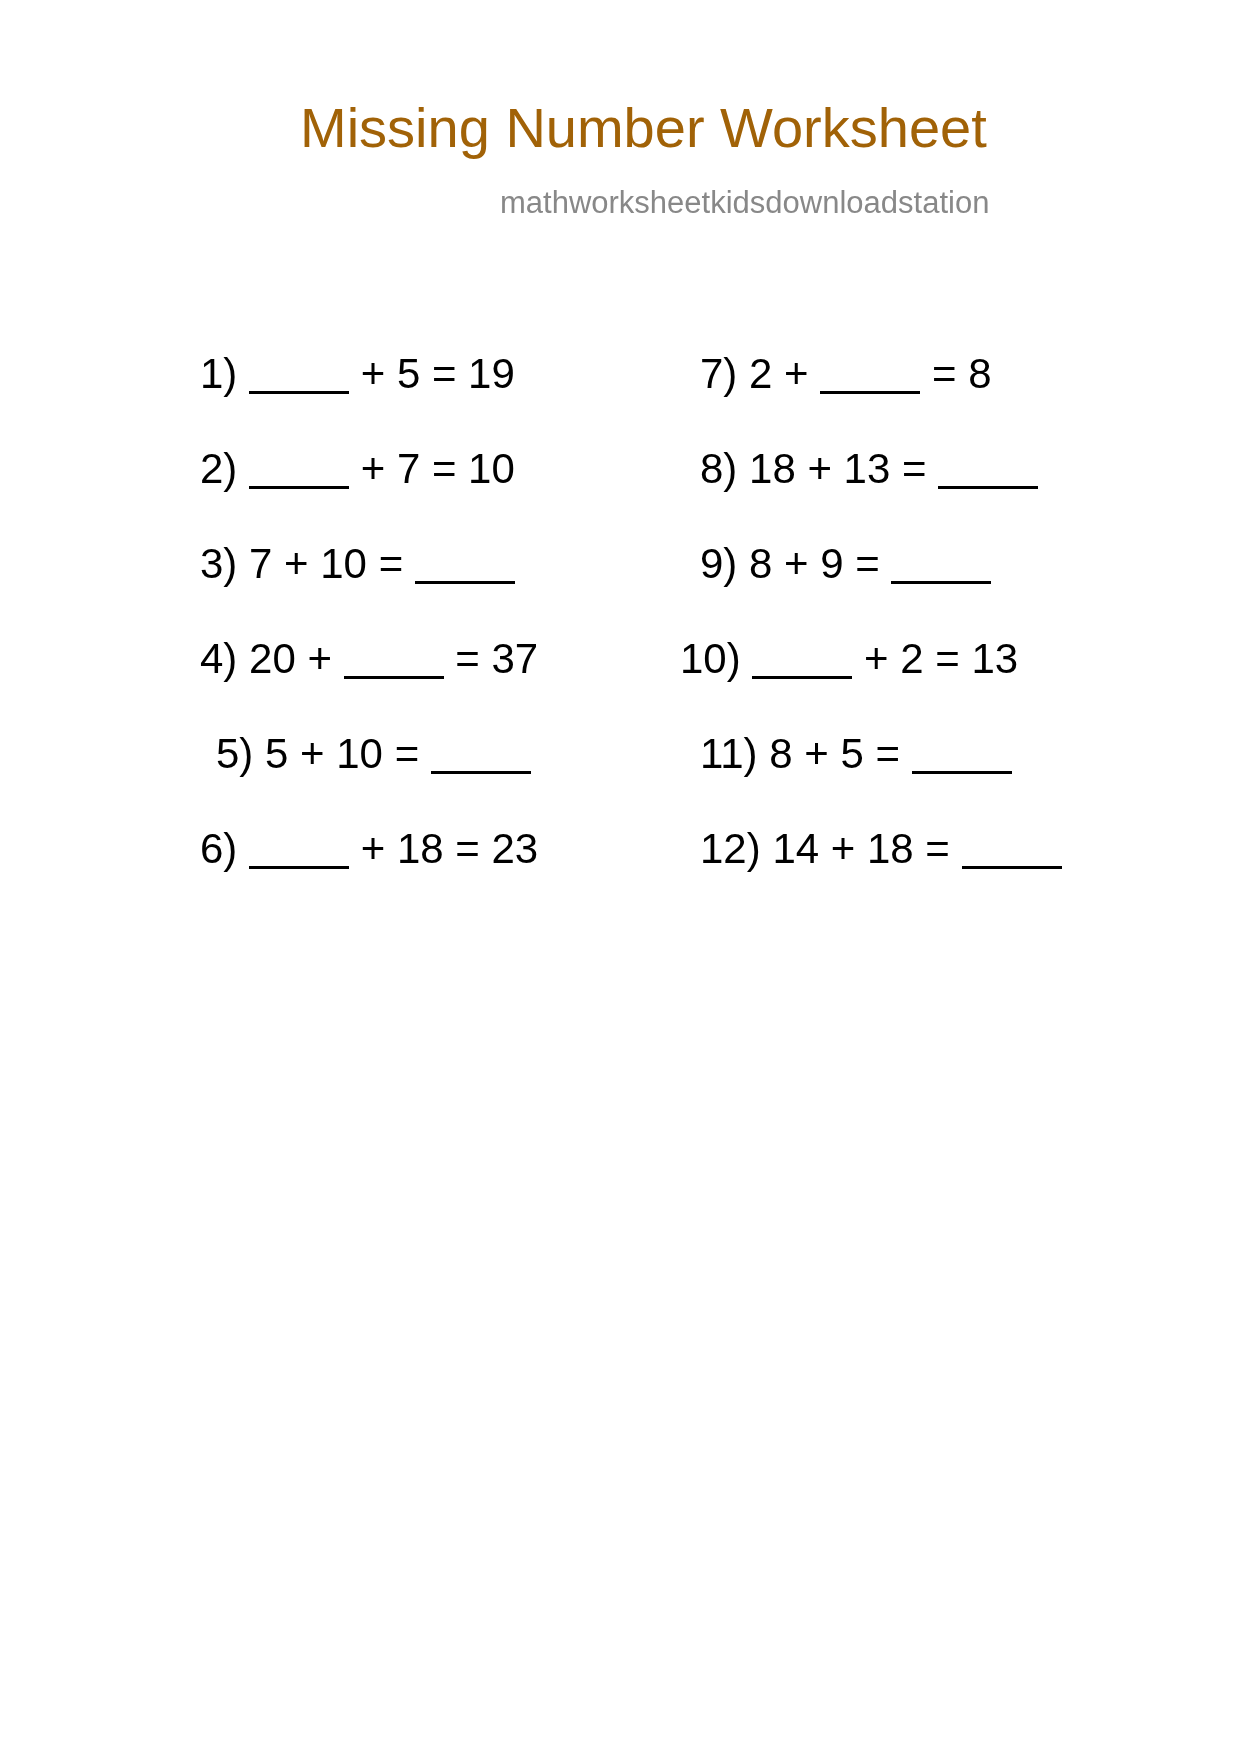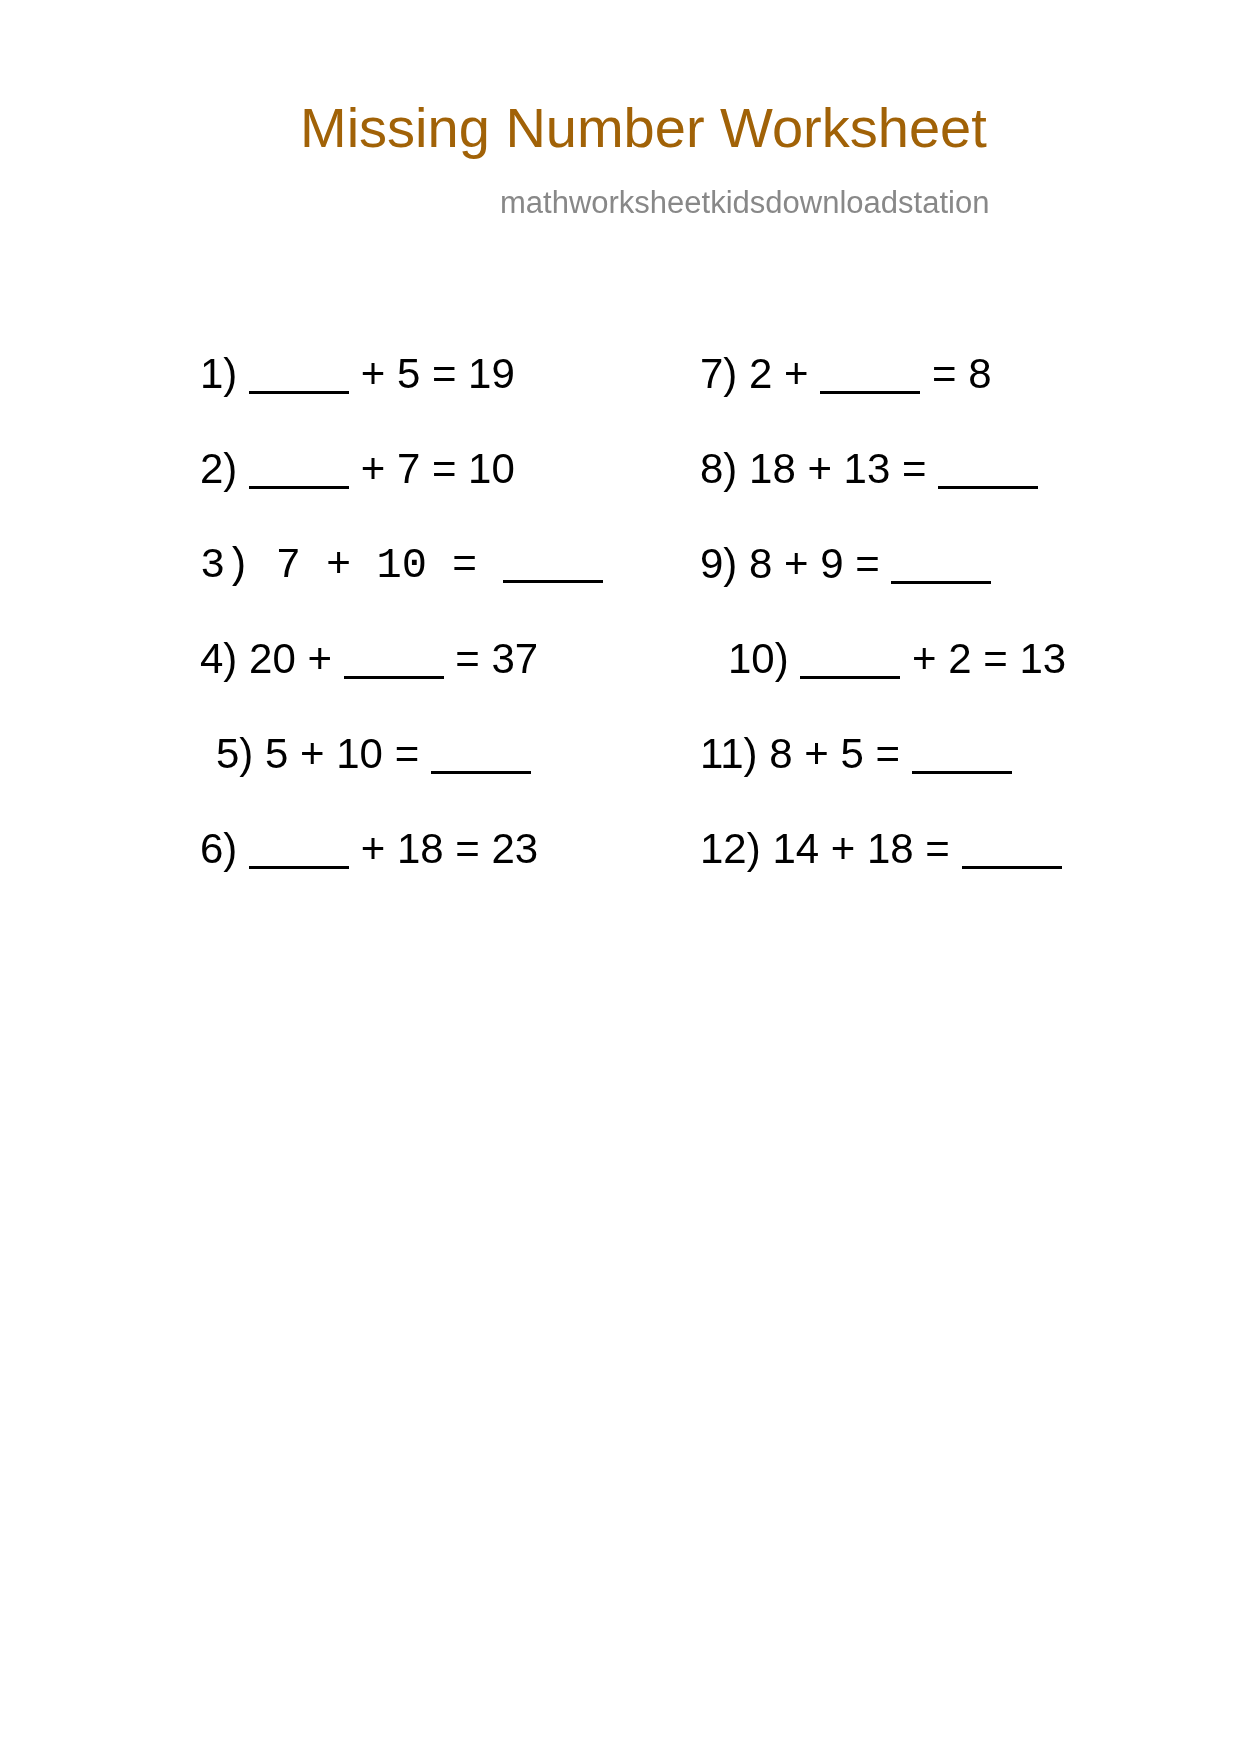--- a/index.html
+++ b/index.html
@@ -58,21 +58,21 @@
 <div class="problem" style="left:200px; top:350px;">
   <span>1)</span>
   <span class="blank"></span>
   <span>+ 5 = 19</span>
 </div>
 <div class="problem" style="left:200px; top:445px;">
   <span>2)</span>
   <span class="blank"></span>
   <span>+ 7 = 10</span>
 </div>
-<div class="problem" style="left:200px; top:540px;font-family:Liberation Mono, monospace;">
+<div class="problem" style="left:200px; top:540px;">
   <span>3)</span>
   <span>7 + 10 =</span>
   <span class="blank"></span>
 </div>
 <div class="problem" style="left:200px; top:635px;">
   <span>4)</span>
   <span>20 +</span>
   <span class="blank"></span>
   <span>= 37</span>
 </div>
@@ -96,21 +96,21 @@
 <div class="problem" style="left:700px; top:445px;">
   <span>8)</span>
   <span>18 + 13 =</span>
   <span class="blank"></span>
 </div>
 <div class="problem" style="left:700px; top:540px;">
   <span>9)</span>
   <span>8 + 9 =</span>
   <span class="blank"></span>
 </div>
-<div class="problem" style="left:728px; top:635px;">
+<div class="problem" style="left:680px; top:635px;">
   <span>10)</span>
   <span class="blank"></span>
   <span>+ 2 = 13</span>
 </div>
 <div class="problem" style="left:700px; top:730px;">
   <span>11)</span>
   <span>8 + 5 =</span>
   <span class="blank"></span>
 </div>
 <div class="problem" style="left:700px; top:825px;">

